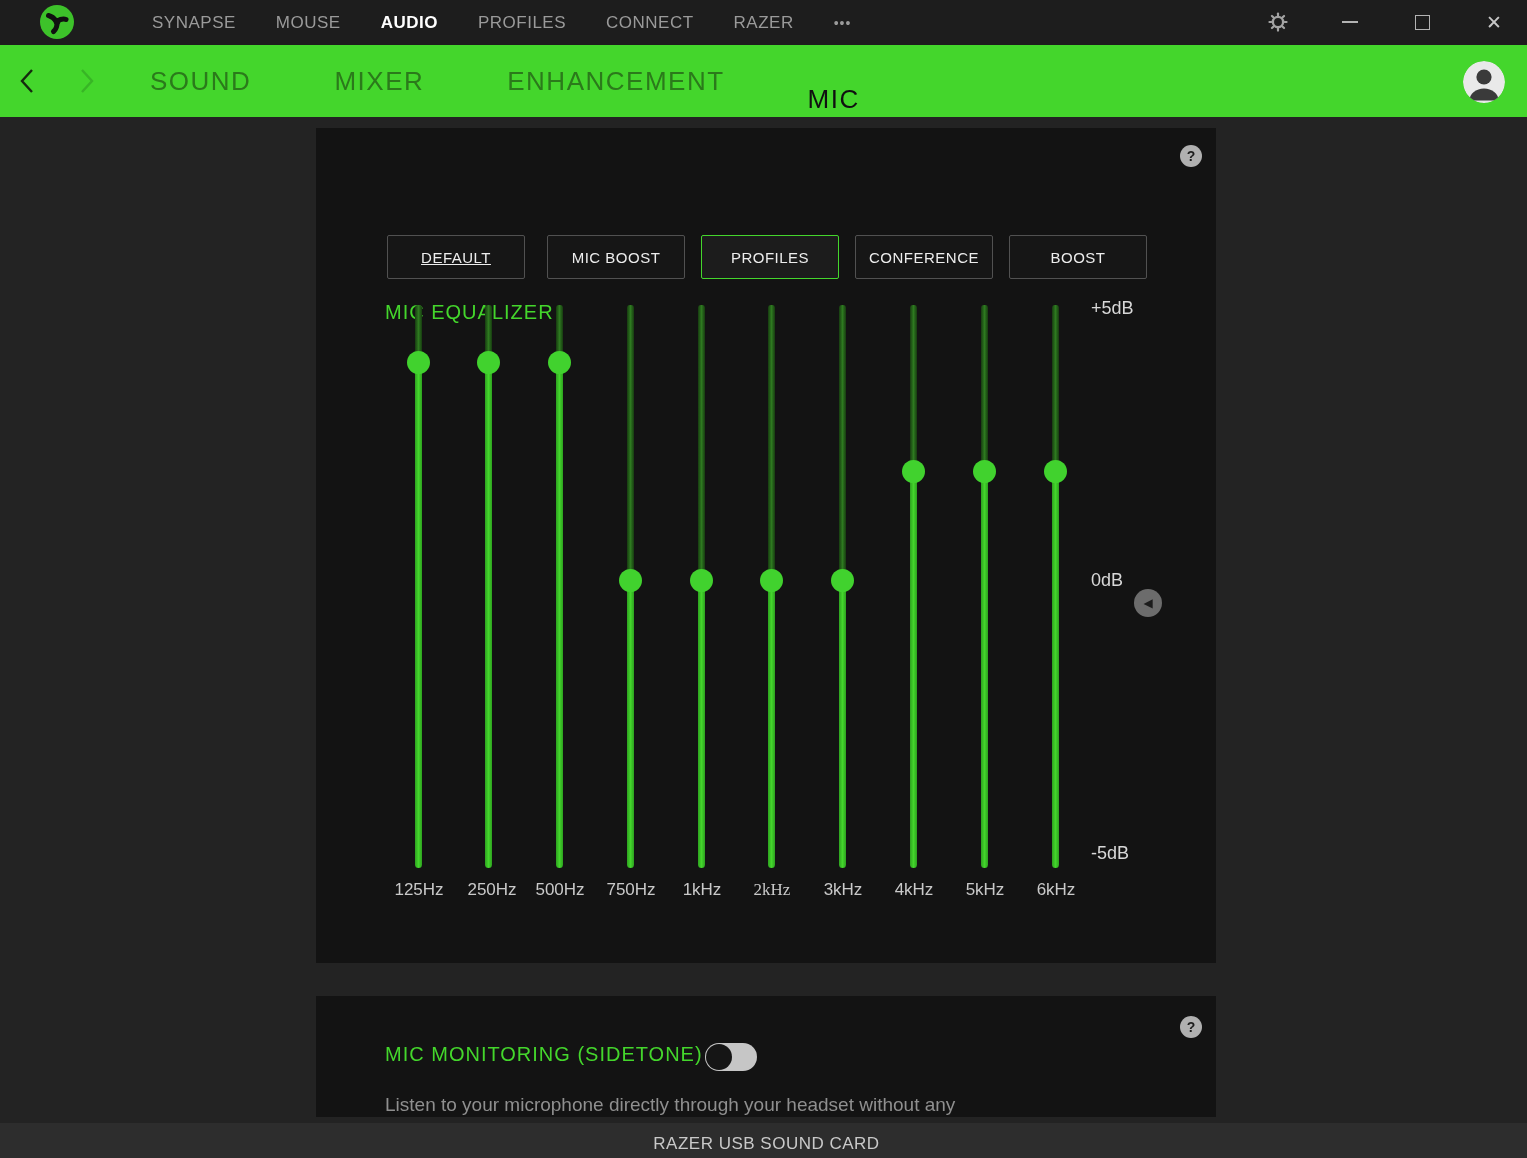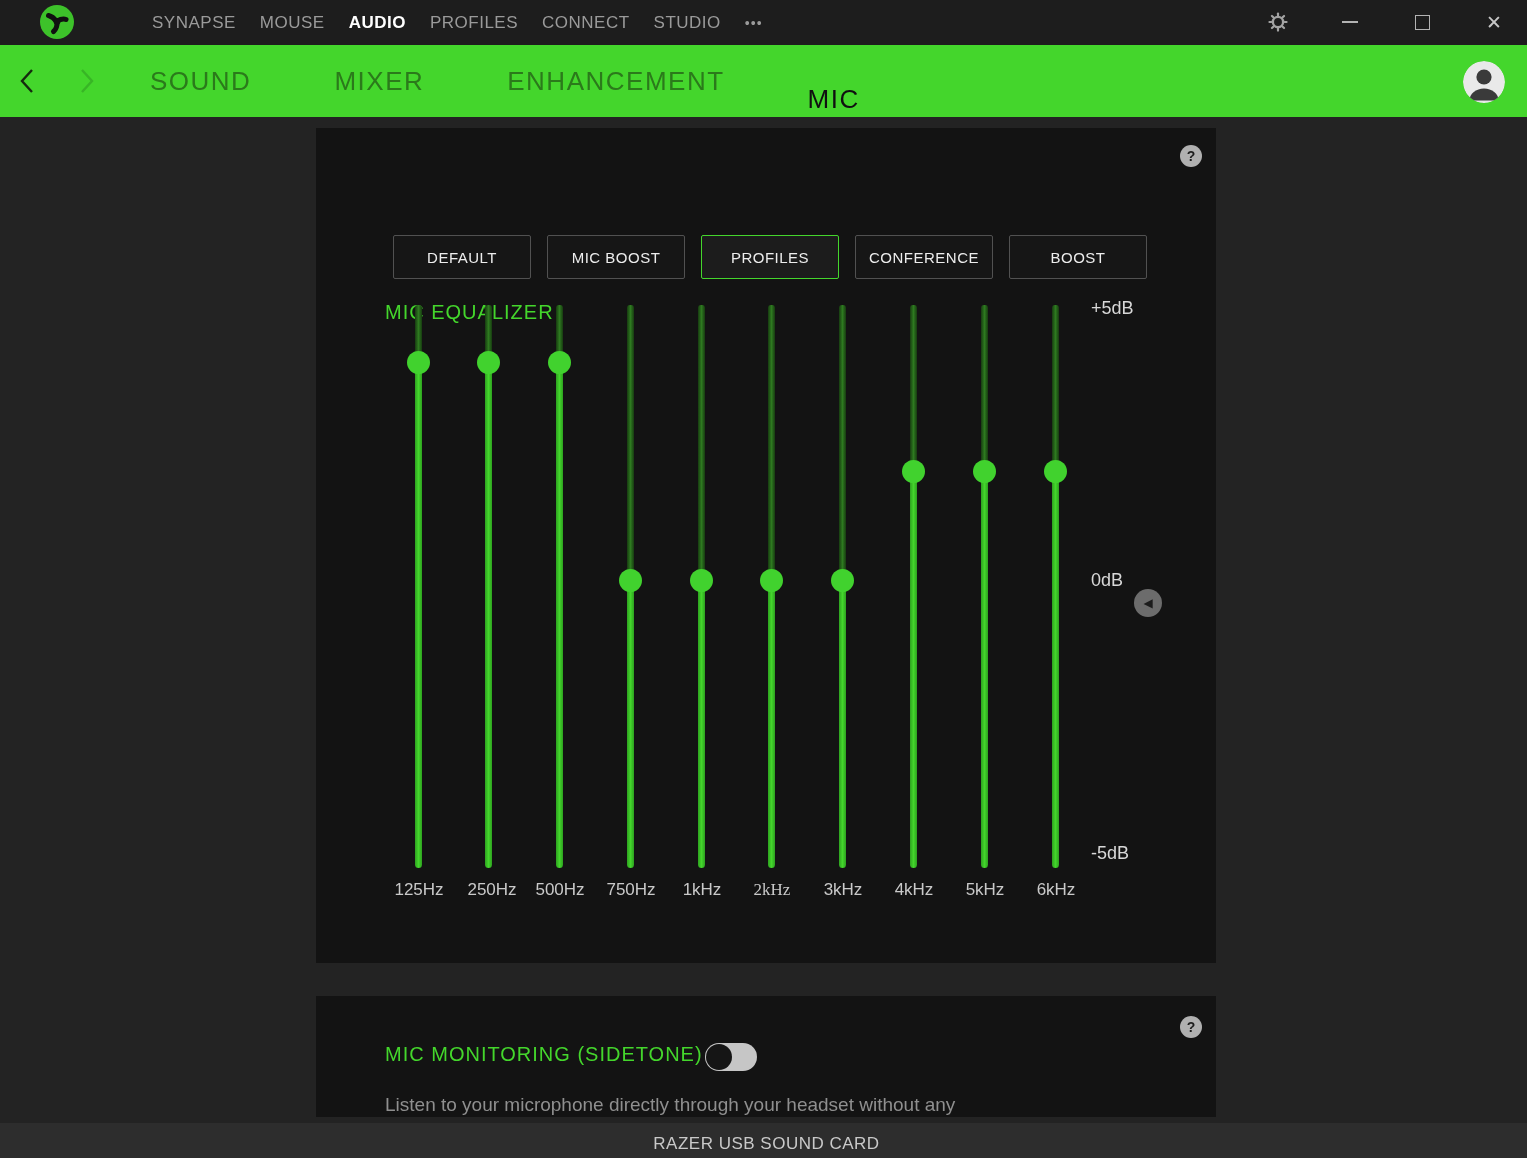--- a/index.html
+++ b/index.html
@@ -5,21 +5,21 @@
   * { margin:0; padding:0; box-sizing:border-box; }
   html,body { background:#000; }
   #app {
     position:relative; width:1527px; height:1158px; overflow:hidden;
     background:#232323; font-family:"Liberation Sans", sans-serif;
     -webkit-font-smoothing:antialiased; user-select:none;
   }
   
   .titlebar { position:absolute; left:0; top:0; width:1527px; height:45px; background:#1d1d1d; }
   .logo-wrap { position:absolute; left:40px; top:5px; width:34px; height:34px; }
-  .menu { position:absolute; left:152px; top:0; height:45px; display:flex; align-items:center; gap:24px; }
+  .menu { position:absolute; left:152px; top:0; height:45px; display:flex; align-items:center; gap:40px; }
   .menu-item { font-size:17px; letter-spacing:0.5px; color:#9a9a9a; cursor:pointer; white-space:nowrap; }
   .menu-item.active { color:#ffffff; font-weight:700; }
   .menu-ellipsis { font-size:14px; color:#9a9a9a; letter-spacing:1px; cursor:pointer; }
   .tb-btn { position:absolute; top:5px; width:34px; height:34px; display:flex; align-items:center; justify-content:center; cursor:pointer; }
   .min-glyph { width:16px; height:2px; background:#b3b3b3; }
   .max-glyph { width:15px; height:15px; border:1.5px solid #b3b3b3; }
   .close-glyph { font-size:19px; color:#c7c7c7; line-height:1; }
   
   .greenbar { position:absolute; left:0; top:45px; width:1527px; height:72px; background:#44d62c; }
   .nav-arrow { position:absolute; top:23px; width:26px; height:26px; display:flex; align-items:center; justify-content:center; cursor:pointer; }
@@ -77,21 +77,21 @@
         </g>
         <circle cx="17" cy="16.5" r="3.4" fill="#101010"></circle>
       </svg>
     </div>
     <div class="menu">
         <div class="menu-item">SYNAPSE</div>
         <div class="menu-item">MOUSE</div>
         <div class="menu-item active">AUDIO</div>
         <div class="menu-item">PROFILES</div>
         <div class="menu-item">CONNECT</div>
-        <div class="menu-item">STUDIO</div>
+        <div class="menu-item">RAZER</div>
         <div class="menu-ellipsis">•••</div>
       </div>
     <div class="tb-btn" style="left:1261px">
       <svg width="22" height="22" viewBox="0 0 24 24">
         <g fill="#a3a3a3">
           <rect x="10.8" y="1.5" width="2.4" height="4.4" rx="1.1"></rect>
           <rect x="10.8" y="18.1" width="2.4" height="4.4" rx="1.1"></rect>
           <rect x="10.8" y="1.5" width="2.4" height="4.4" rx="1.1" transform="rotate(45 12 12)"></rect>
           <rect x="10.8" y="18.1" width="2.4" height="4.4" rx="1.1" transform="rotate(45 12 12)"></rect>
           <rect x="10.8" y="1.5" width="2.4" height="4.4" rx="1.1" transform="rotate(90 12 12)"></rect>
@@ -136,21 +136,21 @@
         <circle cx="21" cy="16" r="7.6" fill="#3a3a3a"></circle>
         <path d="M6.5 39.5 a14.5 12 0 0 1 29 0 Z" fill="#3a3a3a"></path>
       </svg>
     </div>
   </div>
 
   <div class="panel panel-eq">
     <div class="help-icon" style="top:17px">?</div>
     <div class="section-title" style="top:173px">MIC EQUALIZER</div>
     <div id="presets">
-        <div class="preset-btn" style="left: 77px;">DEFAULT</div>
+        <div class="preset-btn" style="left: 71px; text-decoration: underline;">DEFAULT</div>
         <div class="preset-btn" style="left: 231px;">MIC BOOST</div>
         <div class="preset-btn selected" style="left: 385px;">PROFILES</div>
         <div class="preset-btn" style="left: 539px;">CONFERENCE</div>
         <div class="preset-btn" style="left: 693px;">BOOST</div>
       </div>
     <div class="db-label" style="top:180px">+5dB</div>
     <div class="db-label" style="top:452px">0dB</div>
     <div class="db-label" style="top:725px">-5dB</div>
     <div id="sliders">
         <div class="slider" style="left: 91px;">

